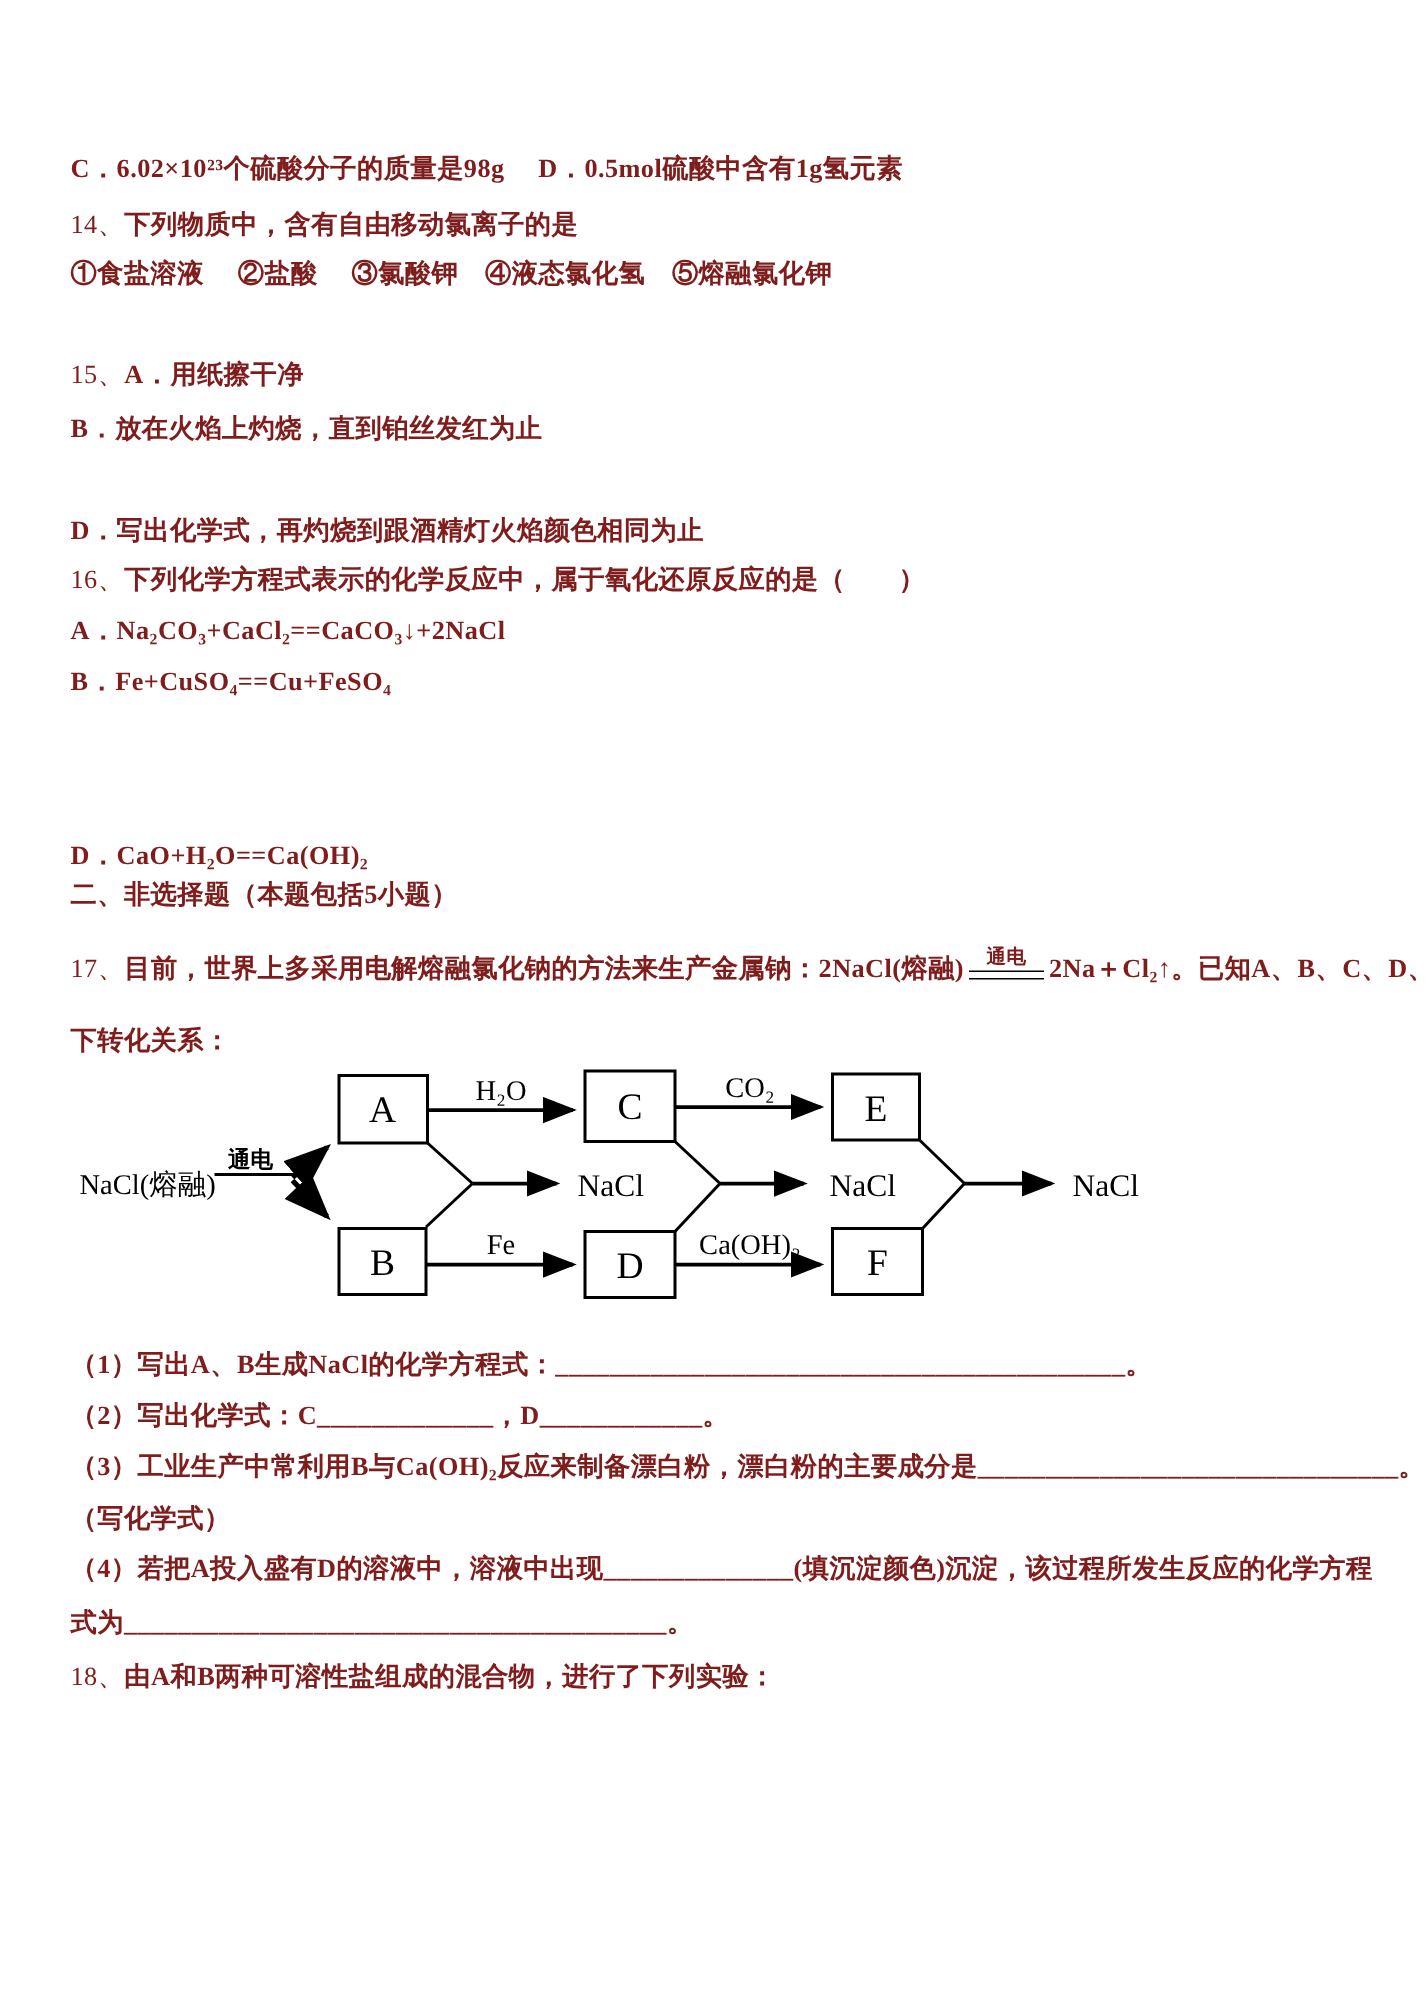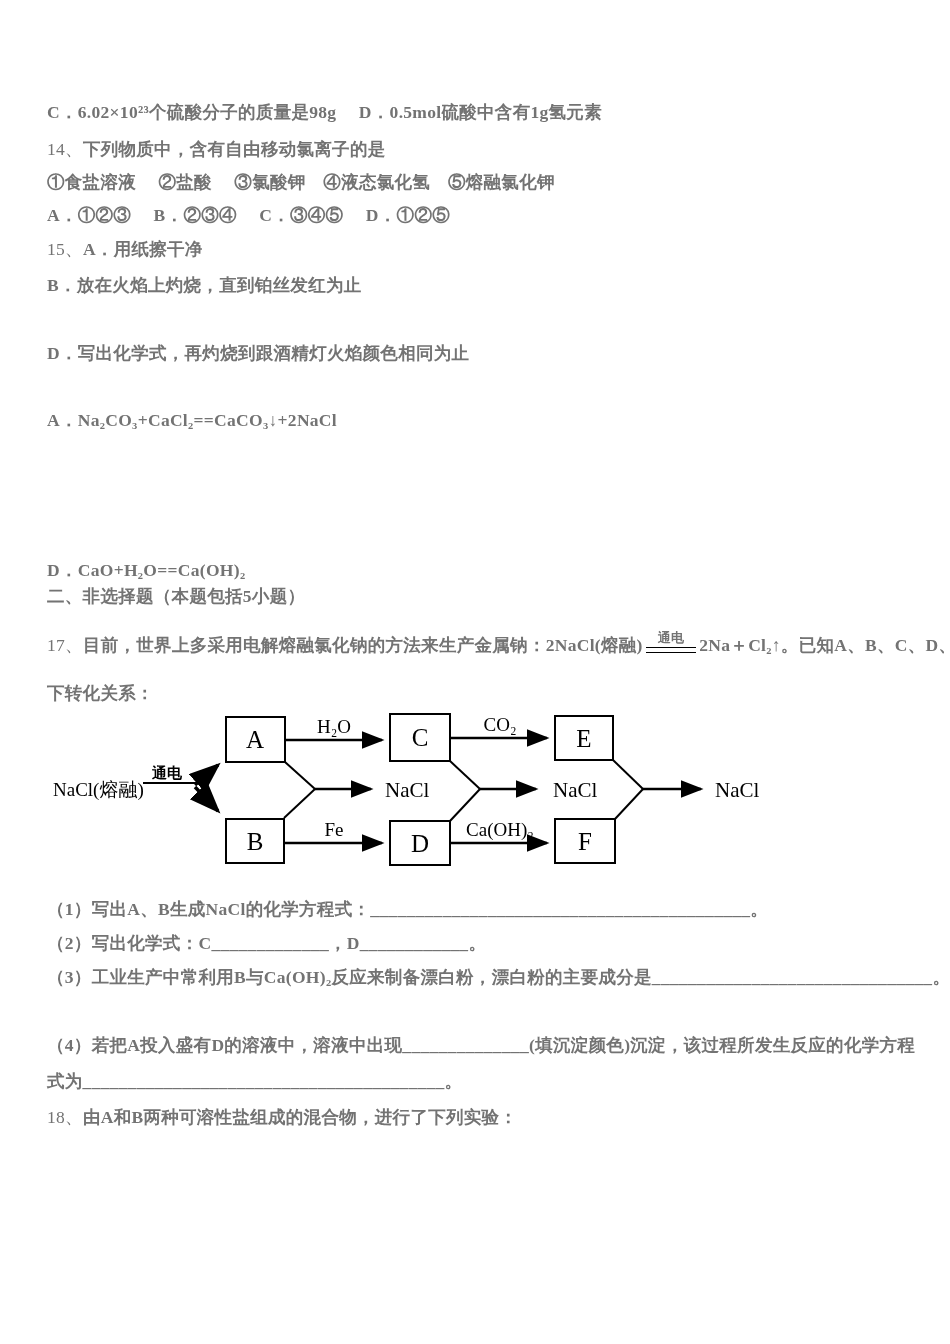--- a/index.html
+++ b/index.html
@@ -3,21 +3,21 @@
 <meta charset="utf-8">
 <style>
   * { margin:0; padding:0; box-sizing:border-box; }
   html,body { background:#888; }
   #page {
     position:relative;
     width:950px; height:1344px;
     background:#ffffff;
     margin:0 auto;
     font-family:"Liberation Serif","DejaVu Serif",serif;
-    color:#737373;
+    color:#7f1d1d;
     overflow:hidden;
     padding-left:16px;
   }
   .ln {
     position:absolute;
     left:47px;
     width:870px;
     font-size:17.5px;
     font-weight:bold;
     letter-spacing:0.3px;
@@ -50,27 +50,28 @@
 </style>
 </head>
 <body>
 
 <div id="page">
 
   <div class="ln" style="top:100px">C．6.02×10²³个硫酸分子的质量是98g　 D．0.5mol硫酸中含有1g氢元素</div>
 
   <div class="ln" style="top:137px"><span class="num">14、</span><span>下列物质中，含有自由移动氯离子的是</span></div>
   <div class="ln" style="top:170px">①食盐溶液　 ②盐酸　 ③氯酸钾　④液态氯化氢　⑤熔融氯化钾</div>
-  <div class="ln" style="top:203px">A．①②③　 B．②③④　 C．③④⑤　 D．①②⑤</div>
 
   <div class="ln" style="top:237px"><span class="num">15、</span><span>A．用纸擦干净</span></div>
   <div class="ln" style="top:273px">B．放在火焰上灼烧，直到铂丝发红为止</div>
   <div class="ln" style="top:341px">D．写出化学式，再灼烧到跟酒精灯火焰颜色相同为止</div>
 
+  <div class="ln" style="top:374px"><span class="num">16、</span><span>下列化学方程式表示的化学反应中，属于氧化还原反应的是（　　）</span></div>
   <div class="ln" style="top:408px">A．Na₂CO₃+CaCl₂==CaCO₃↓+2NaCl</div>
+  <div class="ln" style="top:442px">B．Fe+CuSO₄==Cu+FeSO₄</div>
   <div class="ln" style="top:558px">D．CaO+H₂O==Ca(OH)₂</div>
 
   <div class="ln" style="top:584px">二、非选择题（本题包括5小题）</div>
 
   <div class="ln" style="top:633px"><span class="num">17、</span><span>目前，世界上多采用电解熔融氯化钠的方法来生产金属钠：2NaCl(熔融)</span><span class="cond"><span class="cond-label">通电</span></span><span>2Na＋Cl₂↑。已知A、B、C、D、E有如</span></div>
   <div class="ln" style="top:681px">下转化关系：</div>
 
   <svg class="diagram" viewBox="0 0 760 170">
     <defs>
       <marker id="ah" markerWidth="12" markerHeight="10" refX="8" refY="3.5" orient="auto">
@@ -120,18 +121,19 @@
 
     <line x1="568" y1="57" x2="598" y2="86" stroke-width="2"></line>
     <line x1="570" y1="116" x2="598" y2="86" stroke-width="2"></line>
     <line x1="598" y1="86" x2="656" y2="86" stroke-width="2.5" marker-end="url(#ah)"></line>
     <text class="nacl-label" x="670" y="94">NaCl</text>
   </svg>
 
   <div class="ln" style="top:897px">（1）写出A、B生成NaCl的化学方程式：__________________________________________。</div>
   <div class="ln" style="top:931px">（2）写出化学式：C_____________，D____________。</div>
   <div class="ln" style="top:965px">（3）工业生产中常利用B与Ca(OH)₂反应来制备漂白粉，漂白粉的主要成分是_______________________________。</div>
+  <div class="ln" style="top:1000px">（写化学式）</div>
   <div class="ln" style="top:1033px">（4）若把A投入盛有D的溶液中，溶液中出现______________(填沉淀颜色)沉淀，该过程所发生反应的化学方程</div>
   <div class="ln" style="top:1069px">式为________________________________________。</div>
 
   <div class="ln" style="top:1105px"><span class="num">18、</span><span>由A和B两种可溶性盐组成的混合物，进行了下列实验：</span></div>
 
 </div>
 
 </body></html>

